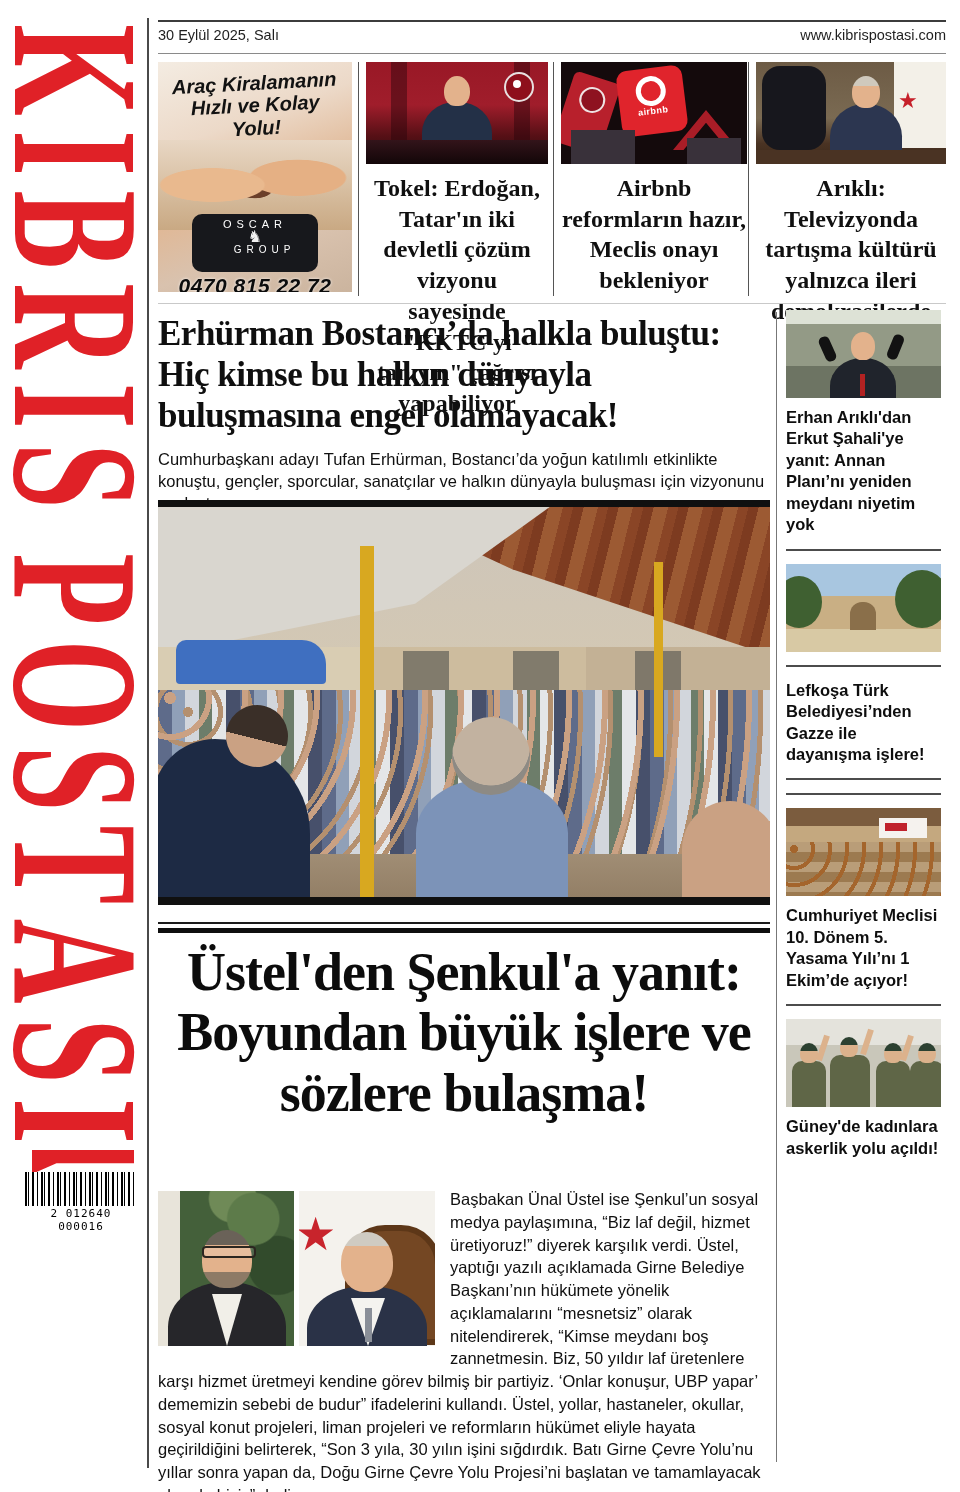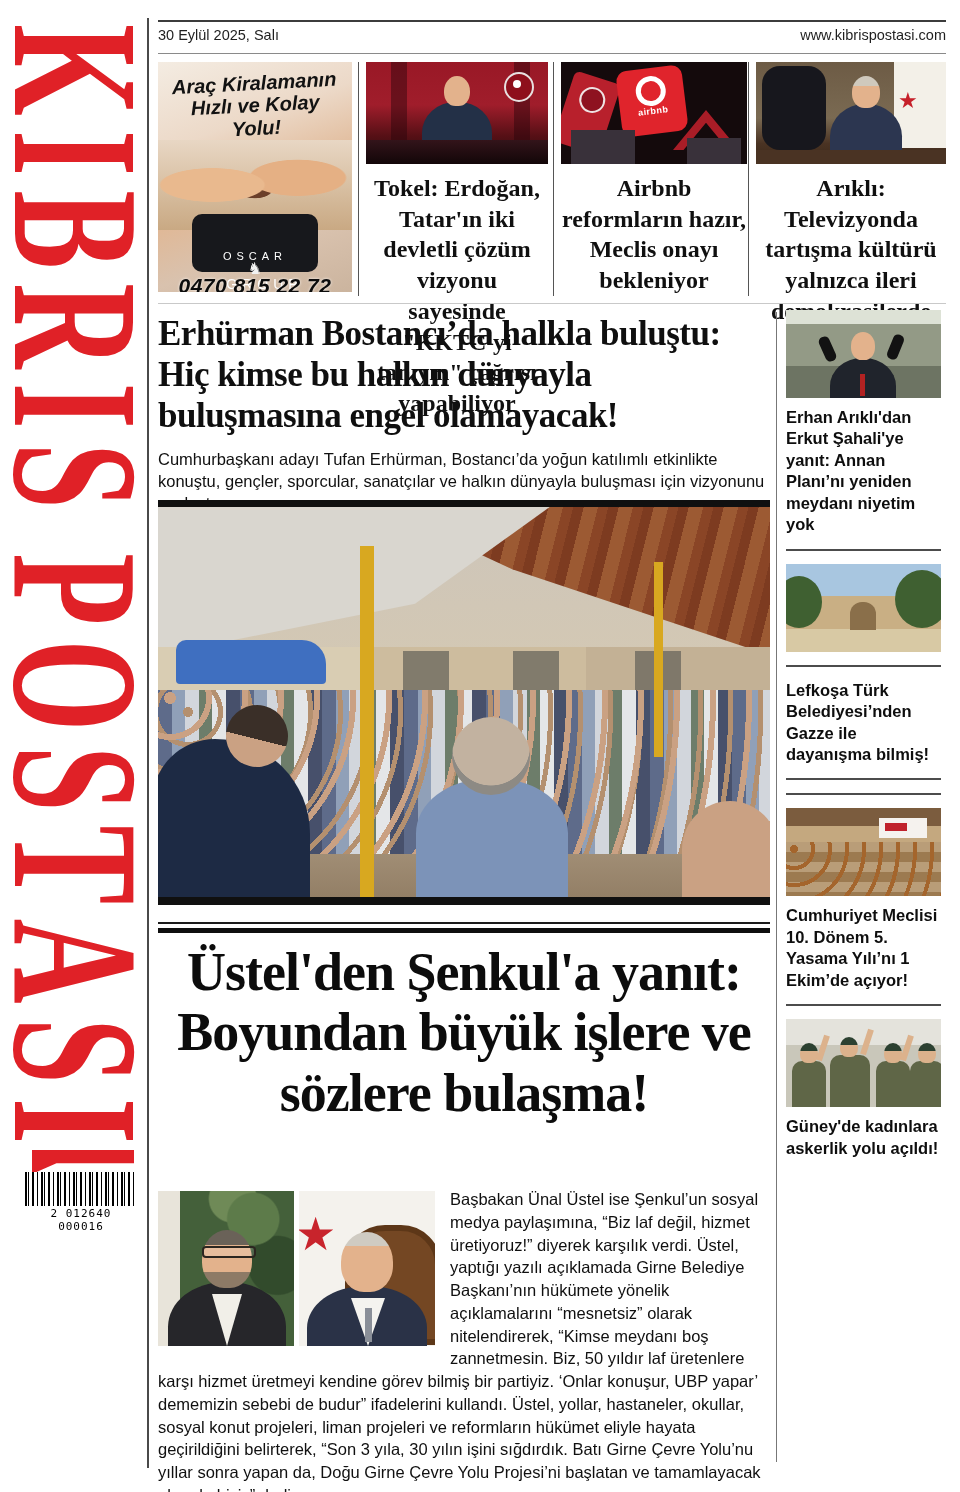--- a/index.html
+++ b/index.html
@@ -45,23 +45,23 @@
       background:linear-gradient(160deg,#f4ece2 0%,#ecd9c8 30%,#e0b896 55%,#d9c2ae 75%,#cbb49e 100%);}
   #ad-box .ad-headline{font-style:italic;font-weight:700;font-size:20px;line-height:1.12;
       text-align:center;color:#121212;padding:10px 6px 0 6px;transform:rotate(-3deg);}
   #ad-hands{position:absolute;left:0;top:78px;width:100%;height:90px;
       background:radial-gradient(ellipse at 28% 50%,#e9b98e 0 26%,transparent 27%),
                  radial-gradient(ellipse at 72% 42%,#e5b084 0 24%,transparent 25%),
                  radial-gradient(ellipse at 50% 55%,#6b3f2a 0 12%,transparent 13%),
                  linear-gradient(180deg,#e8d7c4,#c9a983);}
   #oscar-box{position:absolute;left:34px;top:152px;width:126px;height:58px;background:#17181c;
       border-radius:10px;color:#fff;text-align:center;padding-top:4px;box-sizing:border-box;}
-  #oscar-box .oscar{font-size:11px;letter-spacing:5px;margin-top:32px;}
+  #oscar-box .oscar{font-size:11px;letter-spacing:5px;}
   #oscar-box .horse{font-size:16px;line-height:14px;color:#f2f2f2;}
-  #oscar-box .group{font-size:14px;letter-spacing:5px;padding-left:19px;}
+  #oscar-box .group{font-size:10px;letter-spacing:5px;padding-left:19px;}
   #ad-phone{position:absolute;left:0;top:212px;width:100%;text-align:center;
       font-style:italic;font-weight:700;font-size:21px;color:#0c0c0c;letter-spacing:.5px;
       text-shadow:0 0 3px rgba(255,255,255,.9);}
 
   
   #ph-tokel{background:linear-gradient(180deg,#991826 0%,#a01d2b 42%,#571016 72%,#27090c 100%);}
   #ph-tokel .panel{position:absolute;top:0;width:16px;height:78%;background:rgba(40,5,10,.45);}
   #ph-tokel .badge{position:absolute;right:14px;top:10px;width:26px;height:26px;border-radius:50%;
       background:#8e0f1c;border:2px solid #e8e0e0;}
   #ph-tokel .badge i{position:absolute;left:7px;top:6px;width:8px;height:8px;border-radius:50%;background:#fff;}
@@ -356,21 +356,21 @@
     <div>
       <div class="sb-photo" id="sb-ph-2">
         <div class="tree" style="left:-10px;"></div>
         <div class="tree" style="right:-8px;top:6px;width:54px;height:58px;"></div>
         <div class="arch"></div>
       </div>
     </div>
     <hr class="sb-rule">
 
     <div>
-      <div class="sb-headline">Lefkoşa Türk Belediyesi’nden Gazze ile dayanışma bilmiş!</div>
+      <div class="sb-headline">Lefkoşa Türk Belediyesi’nden Gazze ile dayanışma işlere!</div>
     </div>
     <hr class="sb-rule">
 
     <hr class="sb-rule">
 
     <div>
       <div class="sb-photo" id="sb-ph-3">
         <div class="wood"></div>
         <div class="screen">
             <i></i>

